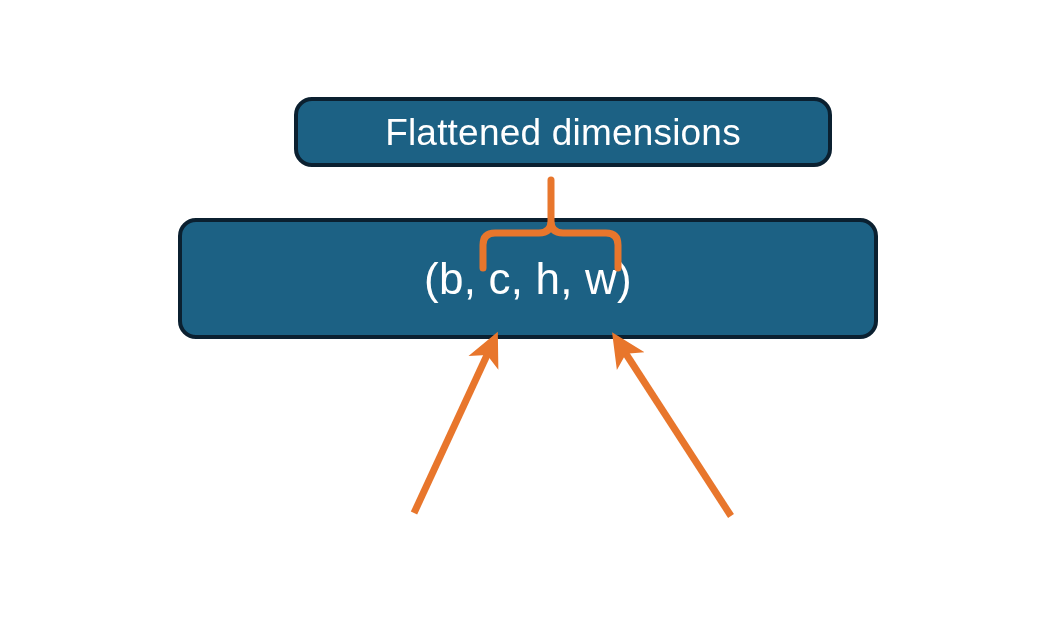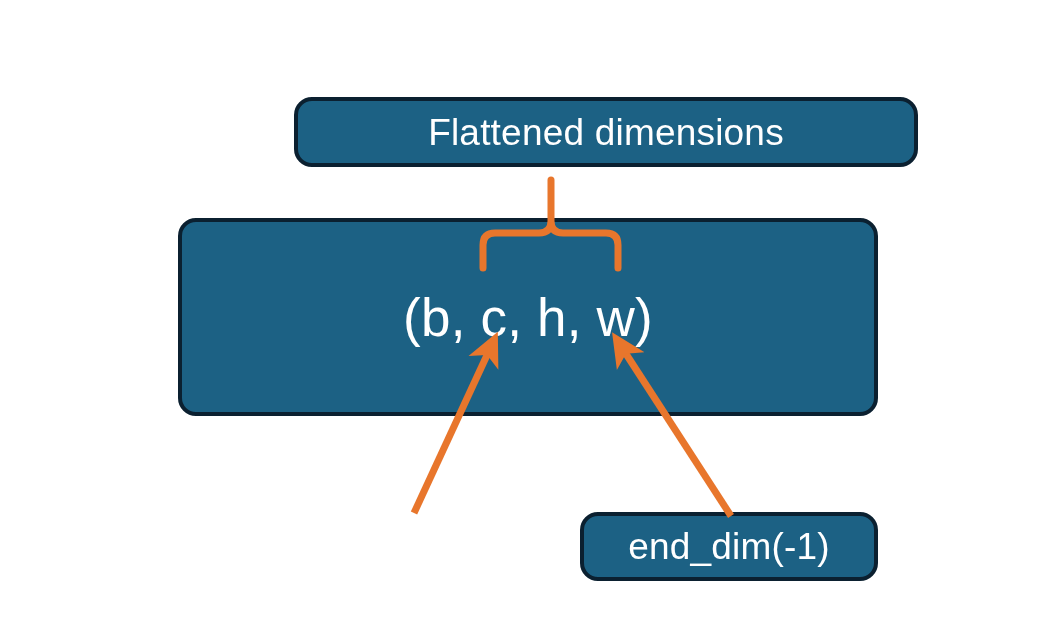--- a/index.html
+++ b/index.html
@@ -29,30 +29,30 @@
     color: #ffffff;
     font-weight: 400;
     letter-spacing: 0.2px;
     line-height: 1;
     white-space: nowrap;
     z-index: 2;
   }
   #node-flattened {
     left: 294px;
     top: 97px;
-    width: 624px;
+    width: 538px;
     height: 70px;
     font-size: 37px;
   }
   #node-shape {
     left: 178px;
     top: 218px;
     width: 700px;
-    height: 198px;
-    font-size: 53px;
+    height: 121px;
+    font-size: 44px;
     z-index: 1;
     justify-content: center;
   }
   #node-start-dim {
     left: 268px;
     top: 512px;
     width: 295px;
     height: 69px;
     font-size: 37px;
   }
@@ -89,23 +89,20 @@
 
   <div class="node" id="node-flattened">
     <span>Flattened dimensions</span>
   </div>
 
   <div class="node" id="node-shape">
     <span>(b, c, h, w)</span>
   </div>
 
 
-  <div class="node" id="node-end-dim">
-    <span>end_dim(-1)</span>
-  </div>
 
   <svg id="overlay" viewBox="0 0 1038 632">
     <defs>
       <marker id="arrowhead" markerWidth="5.2" markerHeight="5.2" refX="3.6" refY="2.6" orient="auto" markerUnits="strokeWidth">
         <path d="M0,0.25 L4.9,2.6 L0,4.95 L1.25,2.6 Z" fill="#e8762c"></path>
       </marker>
     </defs>
 
     <line x1="414" y1="513" x2="494" y2="340" stroke="#e8762c" stroke-width="7" marker-end="url(#arrowhead)"></line>
 

